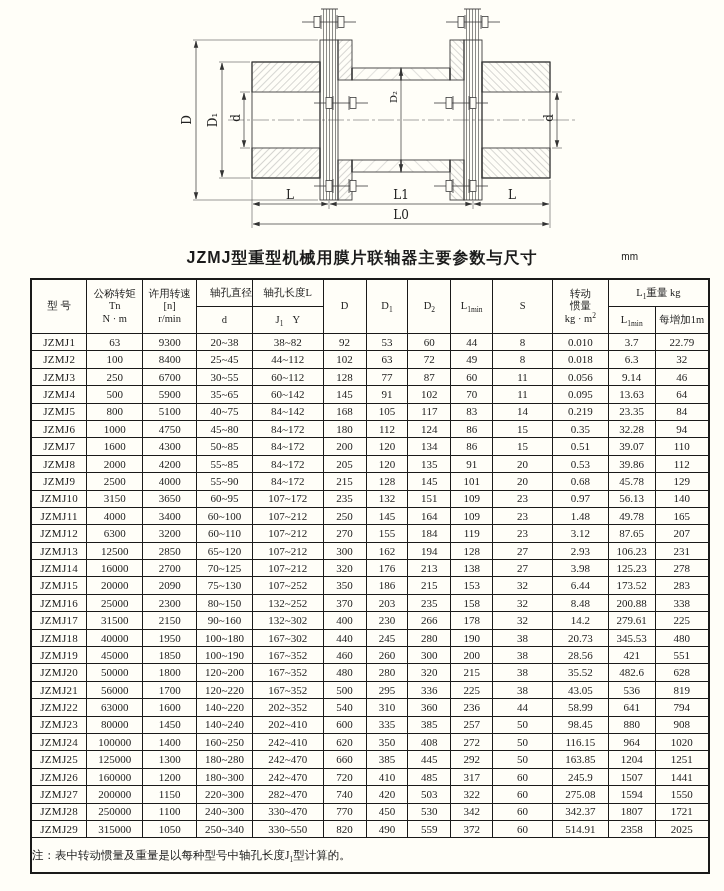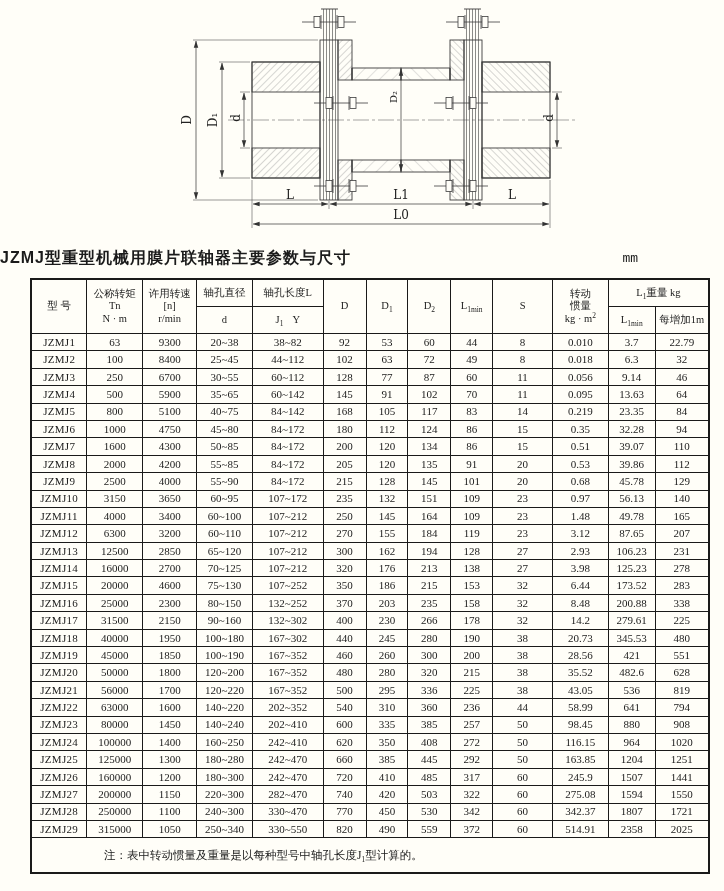--- a/index.html
+++ b/index.html
@@ -10,29 +10,29 @@
     color:#1b1b1b;
     position:relative;
     overflow:hidden;
   }
   
   .drawing-section{height:246px;position:relative;}
   .drawing-section svg{display:block;}
   
   .title-row{position:relative;height:32px;}
   .page-title{
-    text-align:left;
+    text-align:center;
     font-family:"Liberation Sans","DejaVu Sans",sans-serif;
     font-weight:bold;font-size:16px;letter-spacing:1px;
     padding-top:2px;
   }
   .unit-label{
     position:absolute;right:86px;top:5px;
-    font-family:Liberation Mono, monospace;
-    font-size:13px;
+    font-family:Liberation Sans, sans-serif;
+    font-size:10px;
   }
   
   table.spec{
     border-collapse:collapse;
     table-layout:fixed;
     width:680px;
     margin-left:30px;
     border:2px solid #1a1a1a;
   }
   table.spec th, table.spec td{
@@ -45,21 +45,20 @@
   }
   table.spec th{font-size:10.5px;margin-top:36px;}
   table.spec td{font-size:11px;height:16.4px;}
   .hdr-line{display:block;}
   sub.s{font-size:7.5px;line-height:0;}
   sup.s{font-size:7.5px;line-height:0;}
   td.model-cell{text-align:center;letter-spacing:0.3px;}
   tr.note-row td{
     height:34px;
     text-align:left;
-    padding-left:72px;
     font-size:11.5px;
     border-top:1px solid #1a1a1a;
   }
   .ysep{margin-left:9px;}
 </style>
 </head>
 <body>
 
 <div class="drawing-section">
   <svg width="724" height="246" viewBox="0 0 724 246">
@@ -192,21 +191,21 @@
       <th rowspan="2">
         <span class="hdr-line">公称转矩</span>
         <span class="hdr-line">Tn</span>
         <span class="hdr-line">N · m</span>
       </th>
       <th rowspan="2">
         <span class="hdr-line">许用转速</span>
         <span class="hdr-line">[n]</span>
         <span class="hdr-line">r/min</span>
       </th>
-      <th style="height:26px;"><span>轴孔直径</span></th>
+      <th style="height:26px;text-align:right;"><span>轴孔直径</span></th>
       <th><span>轴孔长度L</span></th>
       <th rowspan="2"><span>D</span></th>
       <th rowspan="2"><span>D</span><sub class="s">1</sub></th>
       <th rowspan="2"><span>D</span><sub class="s">2</sub></th>
       <th rowspan="2"><span>L</span><sub class="s">1min</sub></th>
       <th rowspan="2"><span>S</span></th>
       <th rowspan="2">
         <span class="hdr-line">转动</span>
         <span class="hdr-line">惯量</span>
         <span class="hdr-line"><span>kg · m</span><sup class="s">2</sup></span>
@@ -427,21 +426,21 @@
         <td>213</td>
         <td>138</td>
         <td>27</td>
         <td>3.98</td>
         <td>125.23</td>
         <td>278</td>
       </tr>
       <tr>
         <td class="model-cell">JZMJ15</td>
         <td>20000</td>
-        <td>4600</td>
+        <td>2090</td>
         <td>75~130</td>
         <td>107~252</td>
         <td>350</td>
         <td>186</td>
         <td>215</td>
         <td>153</td>
         <td>32</td>
         <td>6.44</td>
         <td>173.52</td>
         <td>283</td>

